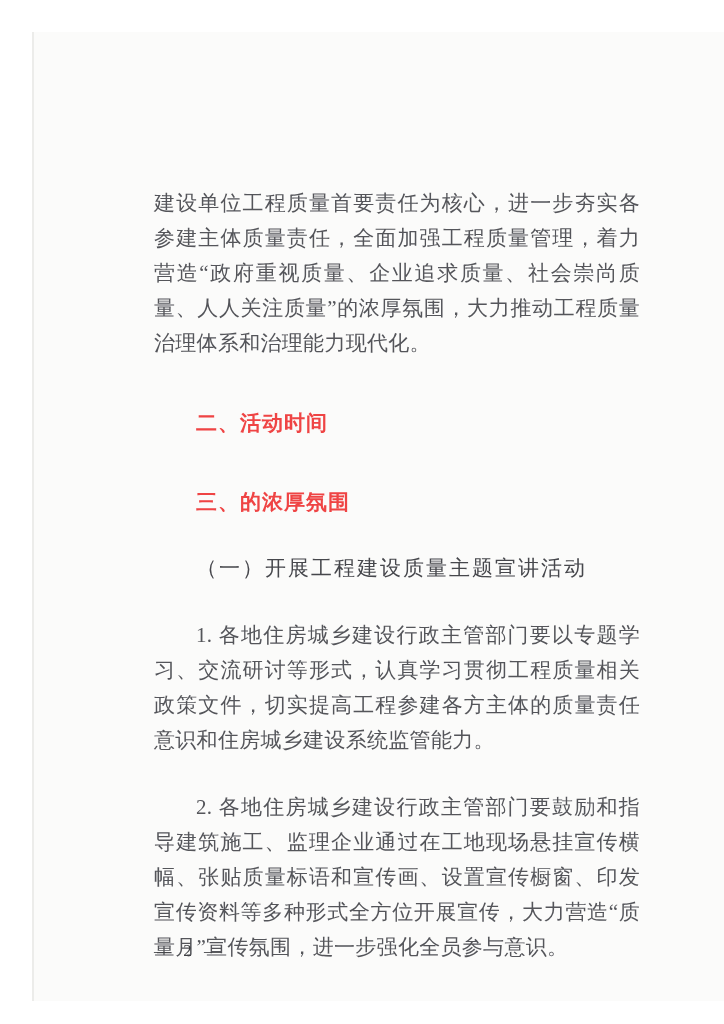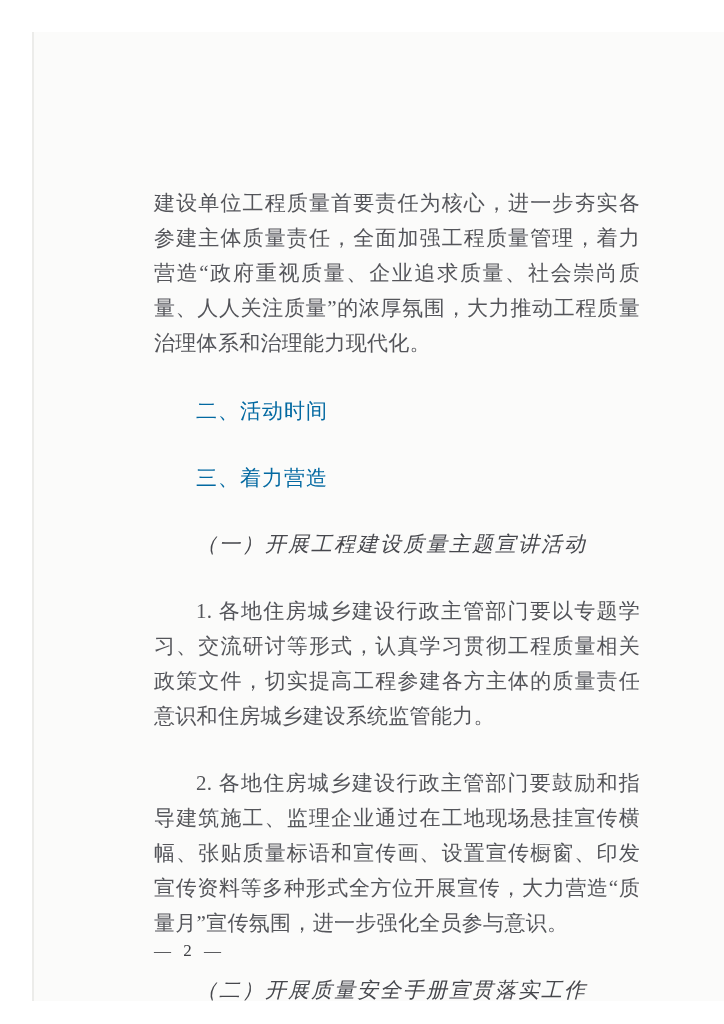--- a/index.html
+++ b/index.html
@@ -31,27 +31,27 @@
     line-height: 35px;
     text-align: justify;
   }
   .para {
     text-indent: 2em;
     letter-spacing: 0.3px;
   }
   .para.cont { text-indent: 0; }
   .heading {
     font-family: "Liberation Sans", "DejaVu Sans", sans-serif;
-    font-weight: normal;
-    color: #0369a1;
+    font-weight: bold;
+    color: #ef4444;
     text-indent: 2em;
     letter-spacing: 1px;
+    margin-top: 12px;
   }
   .subheading {
-    font-style: italic;
     color: #46474c;
     text-indent: 2em;
     letter-spacing: 2px;
   }
   .page-footer {
     position: absolute;
     left: 104px; top: 893px;
     font-size: 17px;
     letter-spacing: 4px;
     color: #3f4044;
@@ -68,21 +68,21 @@
 
 <div class="scan-page">
 
   <div class="text-block">
 
     <p class="para cont">建设单位工程质量首要责任为核心，进一步夯实各参建主体质量责任，全面加强工程质量管理，着力营造“政府重视质量、企业追求质量、社会崇尚质量、人人关注质量”的浓厚氛围，大力推动工程质量治理体系和治理能力现代化。</p>
 
     <p class="heading">二、活动时间</p>
 
 
-    <p class="heading">三、着力营造</p>
+    <p class="heading">三、的浓厚氛围</p>
 
     <p class="subheading">（一）开展工程建设质量主题宣讲活动</p>
 
     <p class="para">1. 各地住房城乡建设行政主管部门要以专题学习、交流研讨等形式，认真学习贯彻工程质量相关政策文件，切实提高工程参建各方主体的质量责任意识和住房城乡建设系统监管能力。</p>
 
     <p class="para">2. 各地住房城乡建设行政主管部门要鼓励和指导建筑施工、监理企业通过在工地现场悬挂宣传横幅、张贴质量标语和宣传画、设置宣传橱窗、印发宣传资料等多种形式全方位开展宣传，大力营造“质量月”宣传氛围，进一步强化全员参与意识。</p>
 
     <p class="subheading">（二）开展质量安全手册宣贯落实工作</p>
 
 

